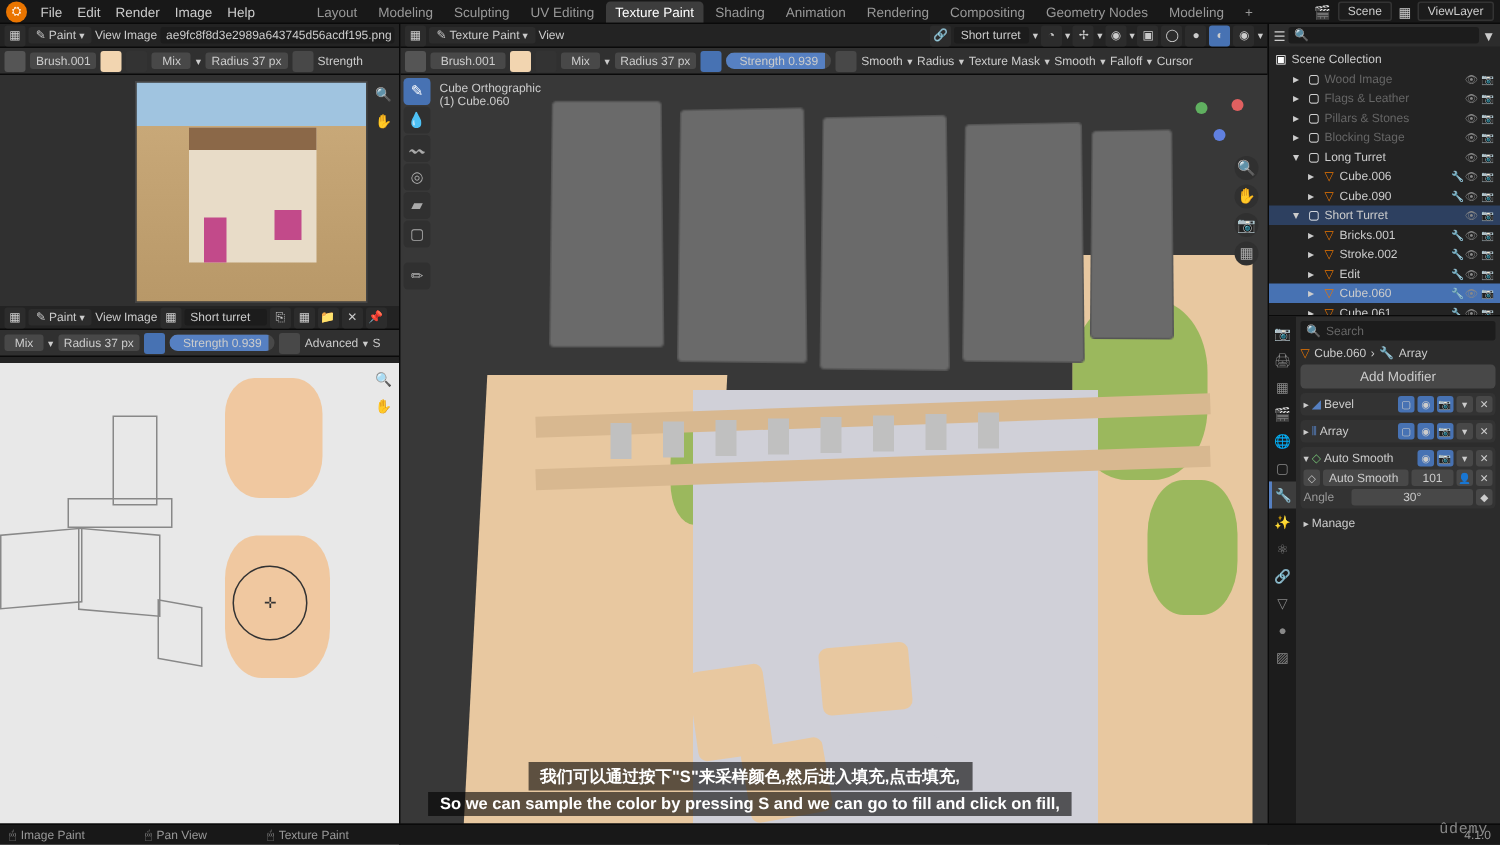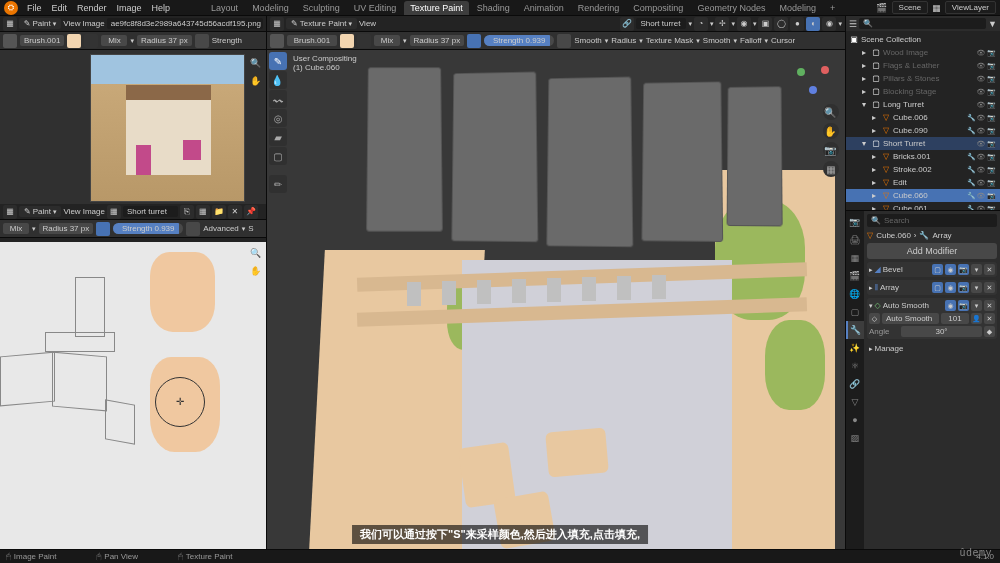--- a/index.html
+++ b/index.html
@@ -288,21 +288,21 @@
       <span class="menu-item">Texture Mask</span>
         <span class="arrow">▾</span>
       <span class="menu-item">Smooth</span>
         <span class="arrow">▾</span>
       <span class="menu-item">Falloff</span>
         <span class="arrow">▾</span>
       <span class="menu-item">Cursor</span>
     </div>
     <div class="viewport-3d">
       <div class="viewport-info">
-        <div>User Compositing</div>
+        <div>Cube Orthographic</div>
         <div>(1) Cube.060</div>
       </div>
       <div class="viewport-tools-left">
         <div class="tool-btn active">✎</div>
         <div class="tool-btn">💧</div>
         <div class="tool-btn">〰</div>
         <div class="tool-btn">◎</div>
         <div class="tool-btn">▰</div>
         <div class="tool-btn">▢</div>
         <div style="height:8px"></div>
@@ -605,15 +605,16 @@
     </div>
   <div class="status-item">
       <span>🖱</span>
       <span>Texture Paint</span>
     </div>
   <div style="margin-left:auto">4.1.0</div>
 </div>
 
 <div class="subtitle-container">
   <div><span class="subtitle-line">我们可以通过按下"S"来采样颜色,然后进入填充,点击填充,</span></div>
+  <div><span class="subtitle-line">So we can sample the color by pressing S and we can go to fill and click on fill,</span></div>
 </div>
 
 <div class="watermark">ûdemy</div>
 
 </body></html>

